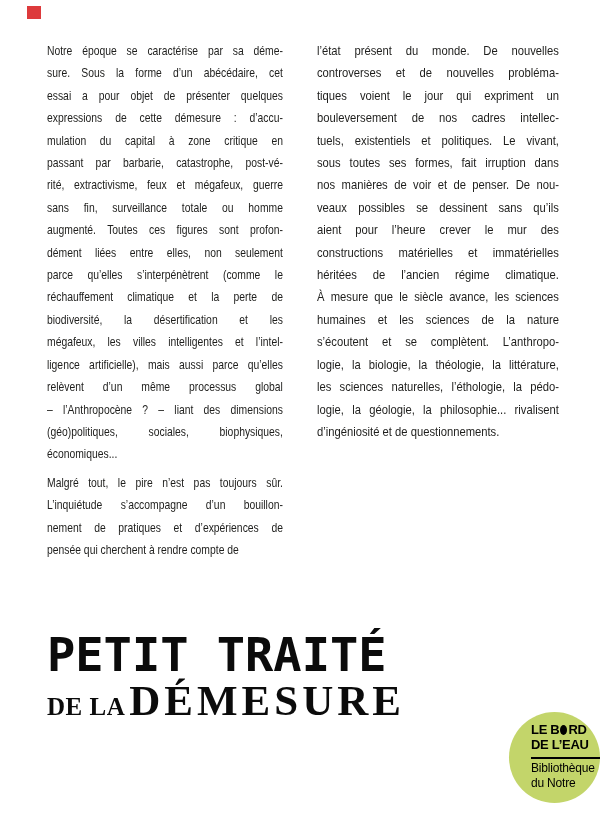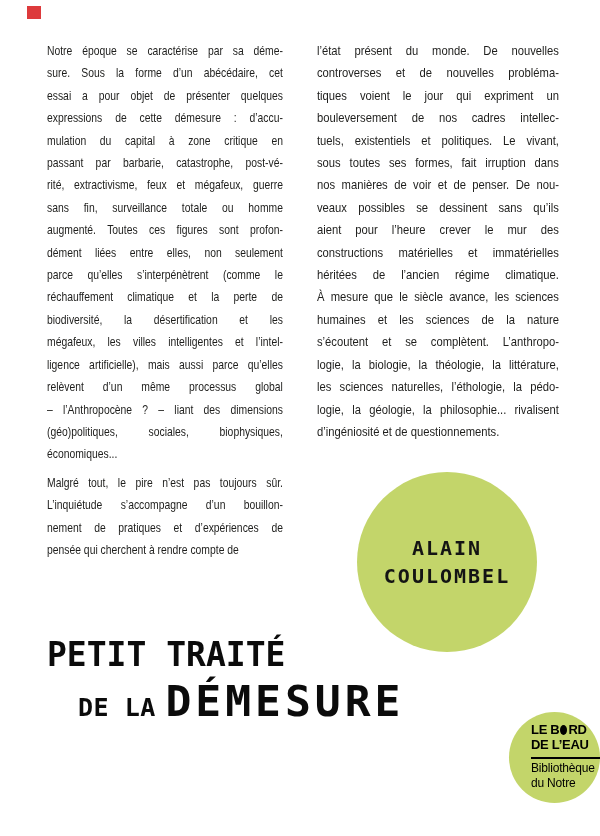--- a/index.html
+++ b/index.html
@@ -41,22 +41,22 @@
     font-weight: bold; font-size: 20px; letter-spacing: 2px;
     line-height: 28px; color: #141414; text-align: center; white-space: nowrap;
   }
 
   
   .title-block {
     position: absolute; left: 47px; top: 632px;
     font-family: "DejaVu Sans Mono", monospace;
     font-weight: bold; color: #0b0b0b;
   }
-  .title-l1 { font-size: 33px; line-height: 46px; letter-spacing: 0px; white-space: nowrap; }
-  .title-l2 { margin-left: 31px; margin-top: -2px; white-space: nowrap; }
+  .title-l1 { font-size: 47px; line-height: 46px; letter-spacing: 0px; white-space: nowrap; }
+  .title-l2 { margin-top: -2px; white-space: nowrap; font-family: Liberation Serif, serif; }
   .title-l2-small { font-size: 25px; letter-spacing: 0.5px; }
   .title-l2-large { font-size: 43px; letter-spacing: 4px; }
 
   
   .publisher-badge {
     position: absolute; left: 509px; top: 712px;
     width: 91px; height: 91px; border-radius: 50%;
   }
   .pub-name {
     position: absolute; left: 531px; top: 723px;
@@ -129,24 +129,20 @@
         <div class="line">À mesure que le siècle avance, les sciences</div>
         <div class="line">humaines et les sciences de la nature</div>
         <div class="line">s’écoutent et se complètent. L’anthropo-</div>
         <div class="line">logie, la biologie, la théologie, la littérature,</div>
         <div class="line">les sciences naturelles, l’éthologie, la pédo-</div>
         <div class="line">logie, la géologie, la philosophie... rivalisent</div>
         <div class="line">d’ingéniosité et de questionnements.</div>
       </div>
   </div>
 
-  <div class="author-badge" style="background-color: rgb(195, 213, 106);">
-    <div class="author-name">ALAIN</div>
-    <div class="author-name">COULOMBEL</div>
-  </div>
 
   <div class="title-block">
     <div class="title-l1">PETIT TRAITÉ</div>
     <div class="title-l2">
       <span class="title-l2-small">DE LA</span>
       <span class="title-l2-large">DÉMESURE</span>
     </div>
   </div>
 
   <div class="publisher-badge" style="background-color: rgb(195, 213, 106);"></div>

